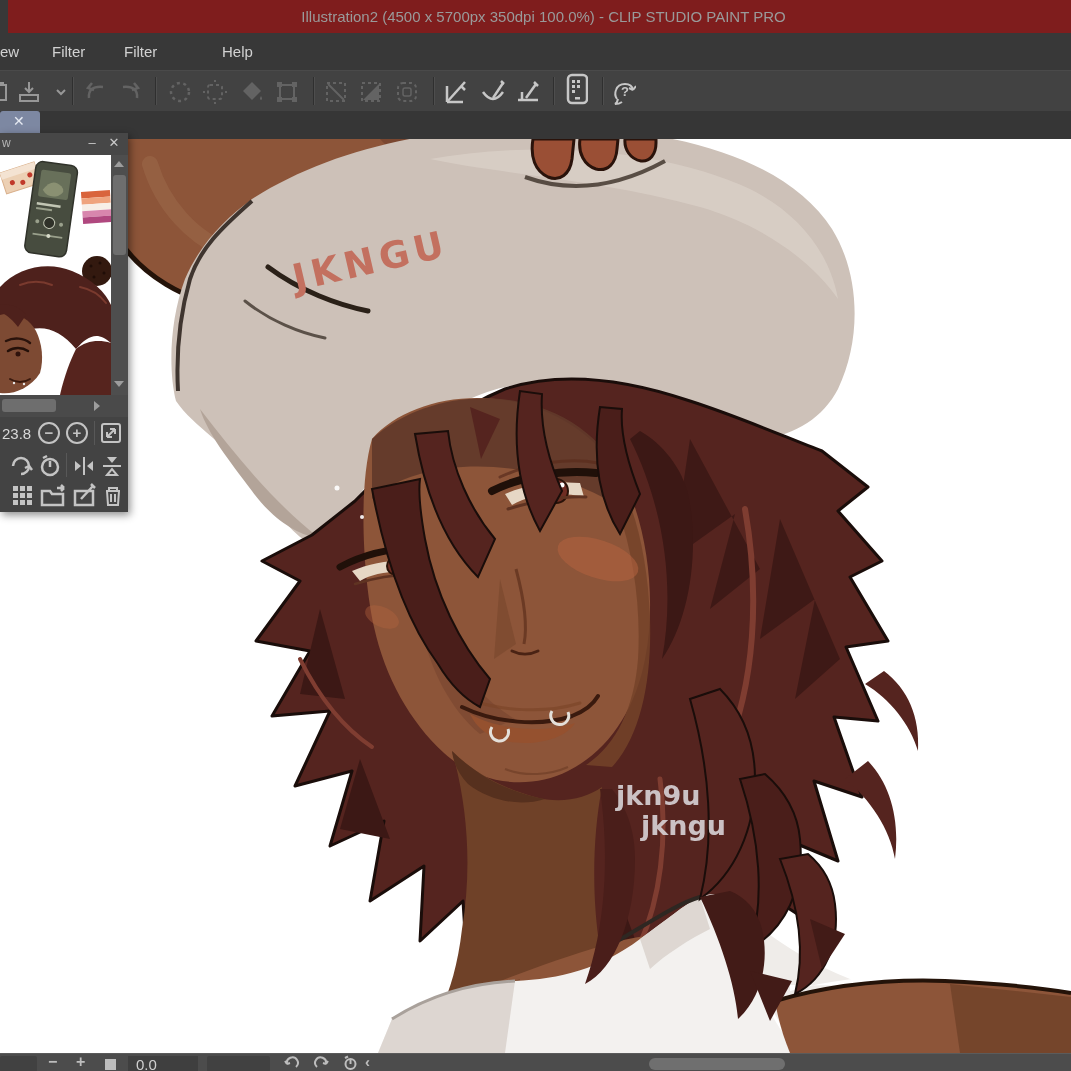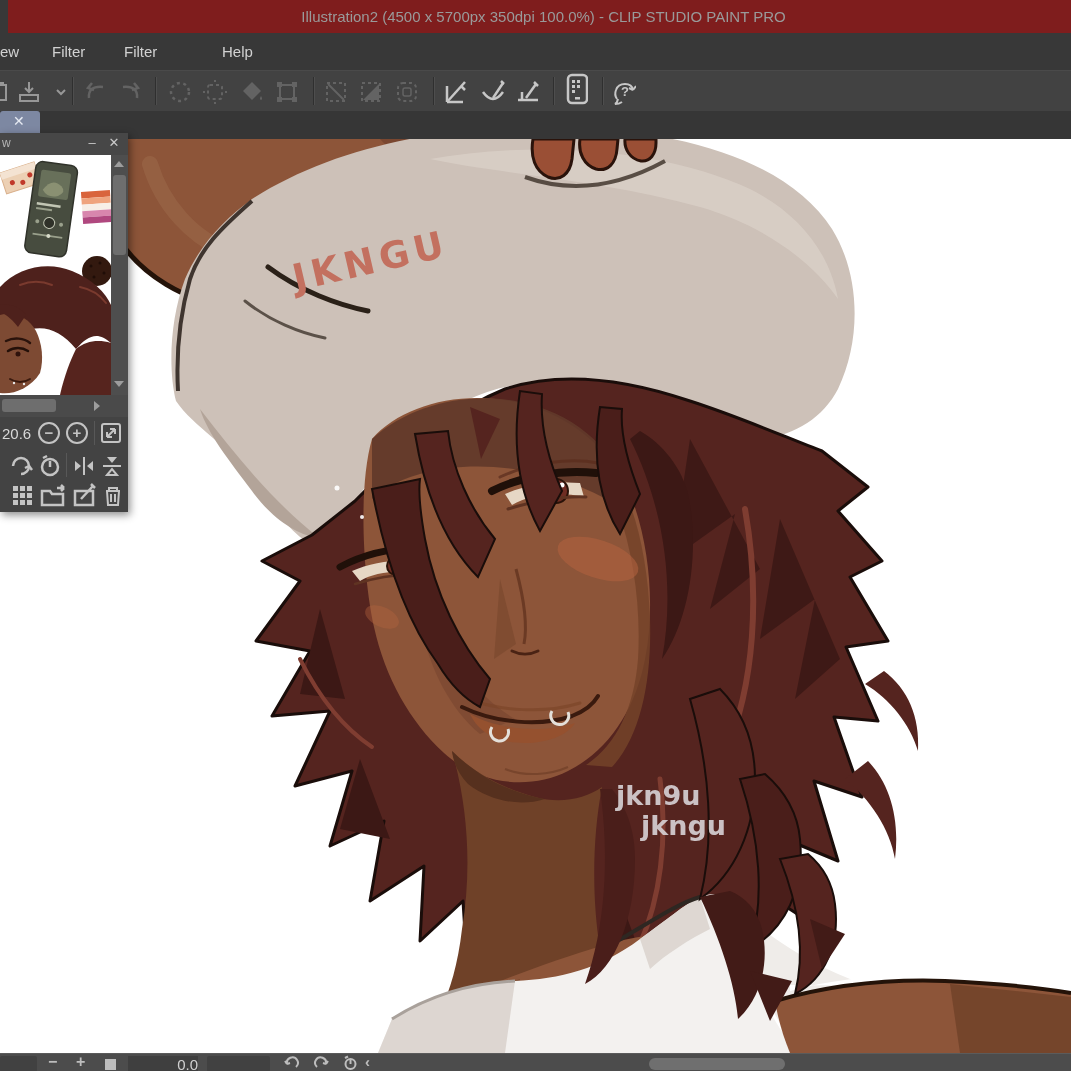--- a/index.html
+++ b/index.html
@@ -41,21 +41,21 @@
   .nav-sep{position:absolute;width:1px;background:#585858;}
   .nav-ic{position:absolute;display:flex;align-items:center;justify-content:center;}
   .nav-ic svg{stroke:#c4c4c4;fill:none;}
   
   #bottombar{left:0;top:1053px;width:1071px;height:18px;background:#4c4c4c;border-top:1px solid #5b5b5b;box-sizing:border-box;}
   .bb-seg{position:absolute;top:2px;height:16px;background:#414141;border-radius:2px;}
   .bb-glyph{position:absolute;color:#bdbdbd;font-size:16px;font-weight:bold;top:-1px;}
   .bb-ic{position:absolute;top:1px;width:18px;height:16px;display:flex;align-items:center;justify-content:center;}
   .bb-ic svg{stroke:#bdbdbd;fill:none;}
   #bb-val{position:absolute;left:128px;top:2px;width:70px;height:16px;background:#3f3f3f;color:#d0d0d0;
-    font-size:15px;padding-left:8px;box-sizing:border-box;text-align:right;}
+    font-size:15px;padding-left:8px;box-sizing:border-box;}
   #bb-scrollthumb{position:absolute;left:649px;top:4px;width:136px;height:12px;background:#6f6f6f;border-radius:6px;}
 </style>
 </head>
 <body>
 
 <div class="abs" id="titlebar">
   <div class="t">Illustration2 (4500 x 5700px 350dpi 100.0%)  - CLIP STUDIO PAINT PRO</div>
 </div>
 
 <div class="abs" id="menubar">
@@ -385,21 +385,21 @@
     <div class="chev up"></div>
     <div class="sv-thumb" style="left:2px;top:20px;width:13px;height:80px"></div>
     <div class="chev dn"></div>
   </div>
   <div class="abs" id="sv-hscroll">
     <div class="sv-thumb" style="left:2px;top:4px;width:54px;height:13px"></div>
     <div class="chev-r" style="left:94px"></div>
   </div>
   <div class="abs" id="sv-controls">
 
-    <div class="nav-txt" style="left:2px;top:8px">20.6</div>
+    <div class="nav-txt" style="left:2px;top:8px">23.8</div>
     <div class="circ-btn" style="left:38px;top:5px">−</div>
     <div class="circ-btn" style="left:66px;top:5px">+</div>
     <div class="nav-sep" style="left:94px;top:4px;height:24px"></div>
     <div class="nav-ic" style="left:99px;top:4px">
       <svg width="24" height="24">
           <rect x="3" y="3" width="18" height="18" rx="2" stroke-width="2"></rect>
           <path d="M8,16 L16,8 M8,16 v-5 M8,16 h5 M16,8 v5 M16,8 h-5" stroke-width="2"></path>
         </svg>
     </div>
 

